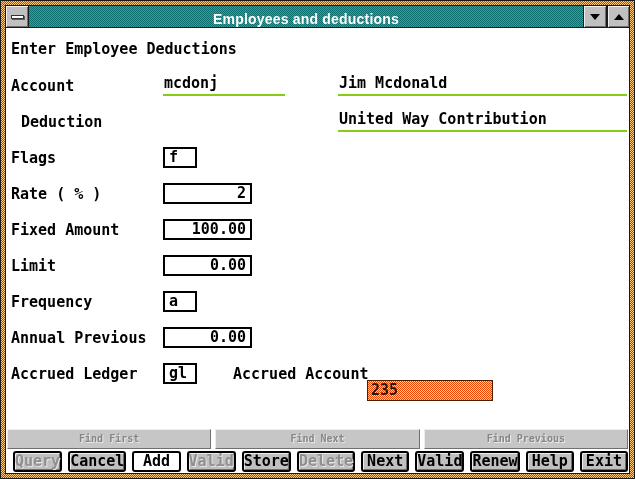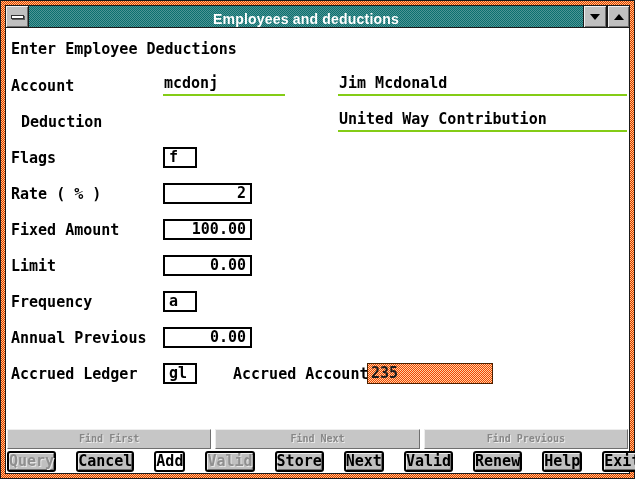--- a/index.html
+++ b/index.html
@@ -72,48 +72,49 @@
     display: flex; align-items: center; justify-content: center;
     font-size: 14px; line-height: 1; cursor: pointer;
   }
 
   .accrued-box {
     border: 1px solid #4a2000; height: 21px; line-height: 19px; padding: 0 3px;
     color: #1c1c1c; white-space: pre;
     background-color: #f8924f;
     background-image: conic-gradient(#f14300 25%, #ffd2a0 0 50%, #f14300 0 75%, #ffd2a0 0);
     background-size: 2px 2px;
+    margin-top: 17px;
   }
 
   
   .find-row {
     flex: 0 0 20px; display: flex; gap: 4px;
     padding: 0 1px; margin-bottom: 2px; background: #fff;
   }
   .find-btn {
     flex: 1; background: #c6c6c6;
     border: 1px solid; border-color: #ededed #6f6f6f #6f6f6f #ededed;
     color: #878787; text-shadow: 1px 1px 0 #ebebeb;
     font-weight: bold; font-size: 10px; text-align: center; line-height: 18px;
     font-family: inherit; cursor: pointer; white-space: pre;
   }
 
   .action-row {
-    flex: 0 0 22px; display: flex; gap: 20px;
-    padding: 0 1px 1px 1px; background: #fff;
+    flex: 0 0 22px; display: flex; gap: 6px;
+    padding: 0 1px 1px 7px; background: #fff;
   }
   .act-btn {
     flex: 1; background: #c0c0c0;
     border: 2px solid #000; border-radius: 3px;
     box-shadow: inset 1px 1px 0 #ececec, inset -1px -1px 0 #6e6e6e;
     color: #000; font-weight: bold; font-size: 15px; text-align: center;
     line-height: 17px; font-family: inherit; cursor: pointer; white-space: pre;
     padding: 0;
   }
-  .act-btn.focused { background: #ffffff; box-shadow: none; text-align: right; }
+  .act-btn.focused { background: #ffffff; box-shadow: none; }
   .act-btn.disabled { color: #8f8f8f; text-shadow: 1px 1px 0 #e6e6e6; }
 </style>
 </head>
 <body>
 
 <div class="window">
   <div class="inner">
 
     <div class="titlebar-row">
       <div class="tb-btn sysmenu">
@@ -169,20 +170,21 @@
       <button class="find-btn">Find Next</button>
       <button class="find-btn">Find Previous</button>
     </div>
 
     <div class="action-row">
       <button class="act-btn disabled">Query</button>
       <button class="act-btn">Cancel</button>
       <button class="act-btn focused">Add</button>
       <button class="act-btn disabled">Valid</button>
       <button class="act-btn">Store</button>
+      <button class="act-btn disabled">Delete</button>
       <button class="act-btn">Next</button>
       <button class="act-btn">Valid</button>
       <button class="act-btn">Renew</button>
       <button class="act-btn">Help</button>
       <button class="act-btn">Exit</button>
     </div>
 
   </div>
 </div>
 

